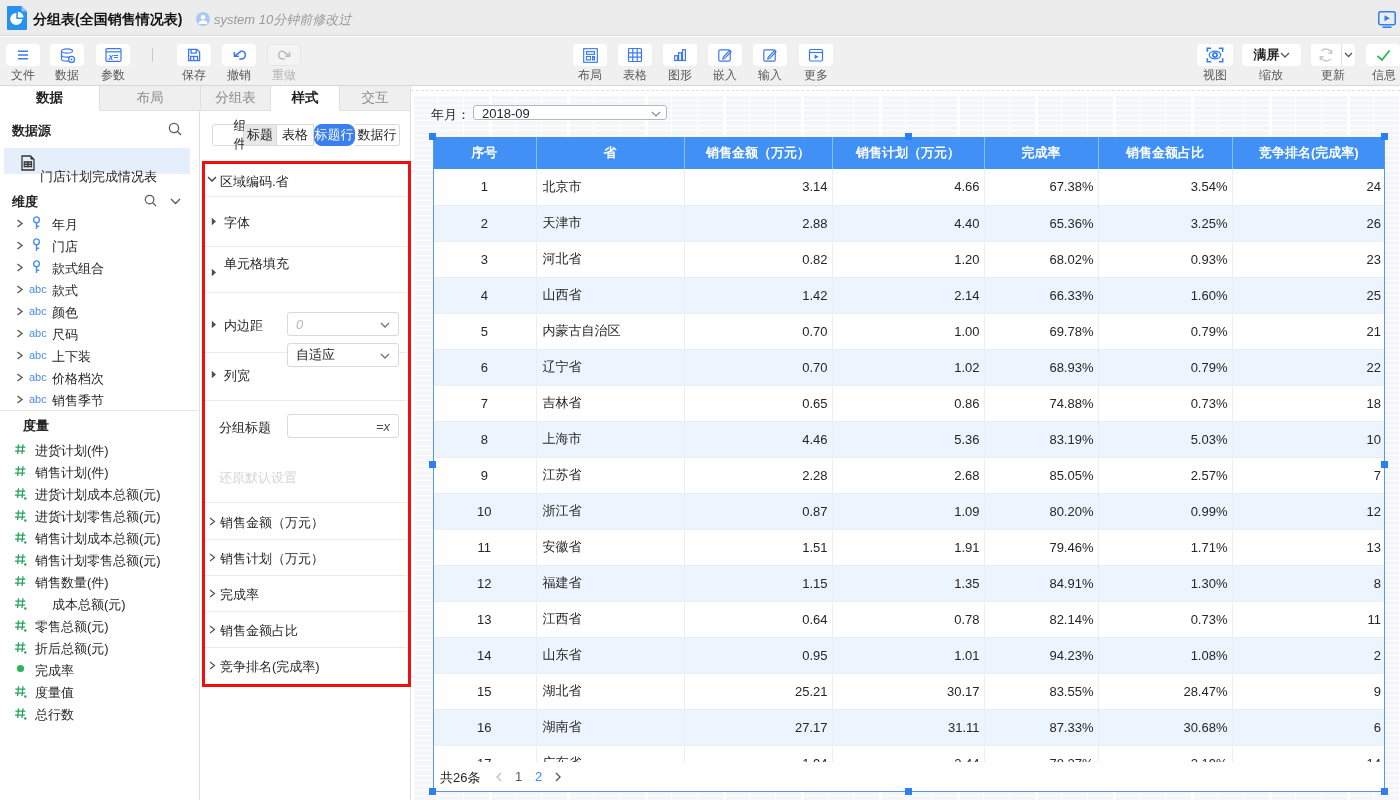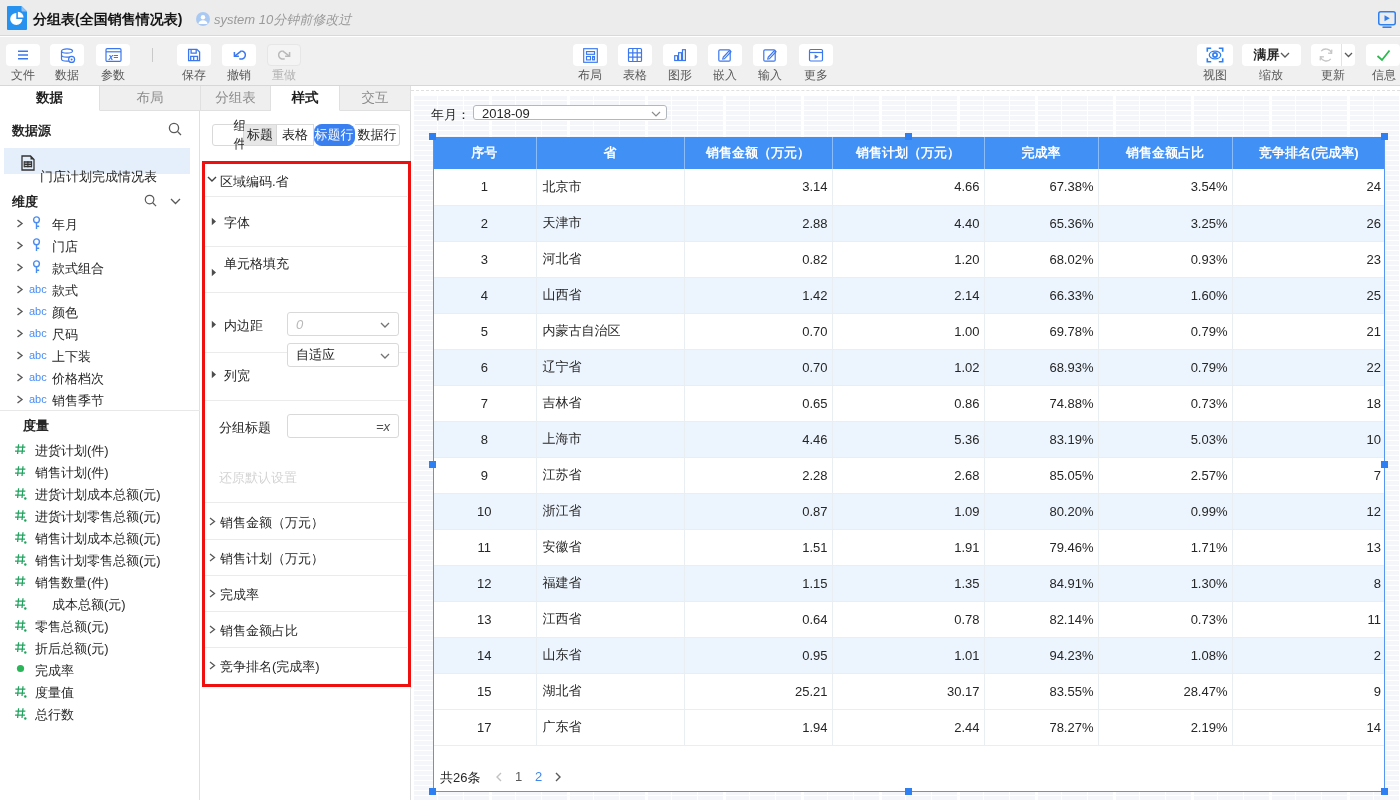--- a/index.html
+++ b/index.html
@@ -615,20 +615,29 @@
         </tr>
 <tr>
           <td class="c">15</td>
           <td class="l">湖北省</td>
           <td class="r">25.21</td>
           <td class="r">30.17</td>
           <td class="r">83.55%</td>
           <td class="r">28.47%</td>
           <td class="r">9</td>
         </tr>
+<tr class="alt">
+          <td class="c">16</td>
+          <td class="l">湖南省</td>
+          <td class="r">27.17</td>
+          <td class="r">31.11</td>
+          <td class="r">87.33%</td>
+          <td class="r">30.68%</td>
+          <td class="r">6</td>
+        </tr>
 <tr>
           <td class="c">17</td>
           <td class="l">广东省</td>
           <td class="r">1.94</td>
           <td class="r">2.44</td>
           <td class="r">78.27%</td>
           <td class="r">2.19%</td>
           <td class="r">14</td>
         </tr>
 </tbody>

